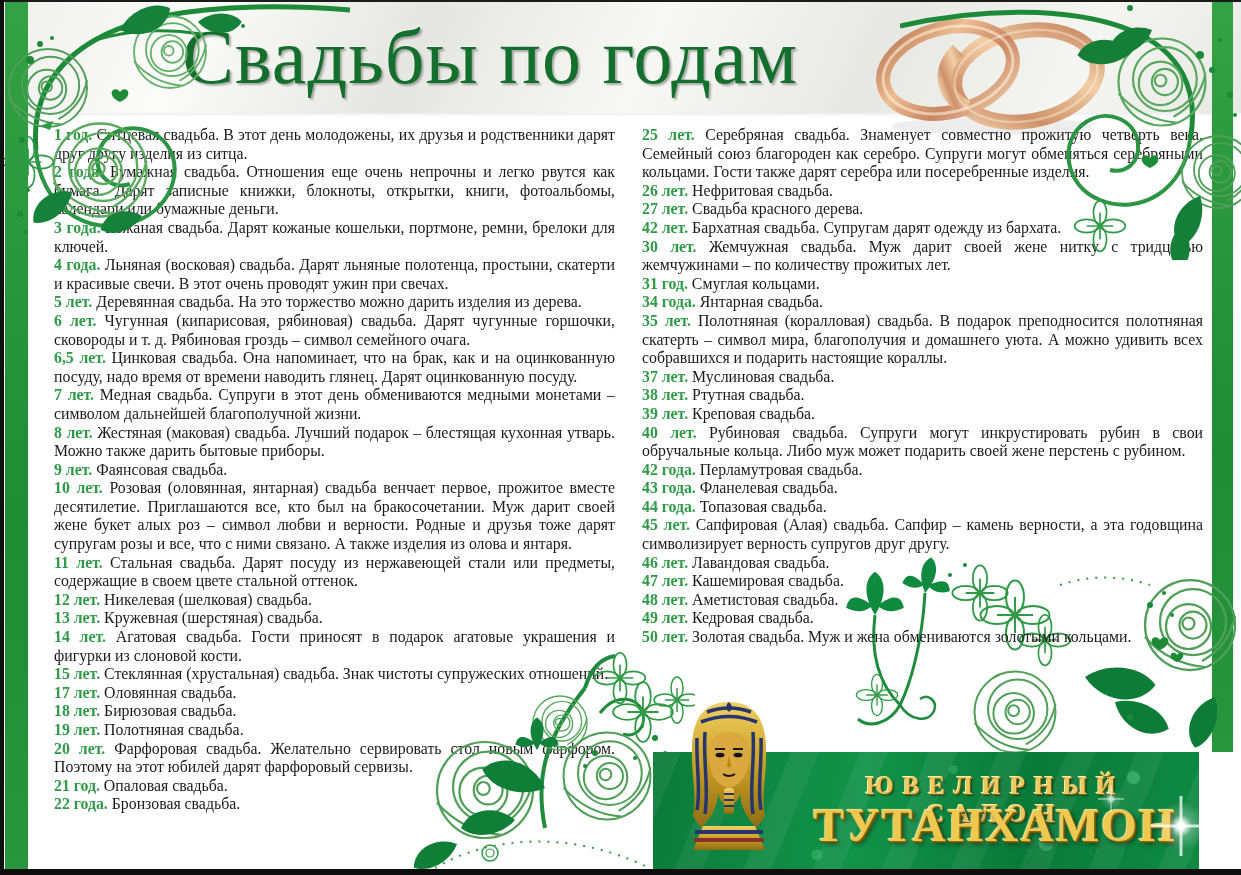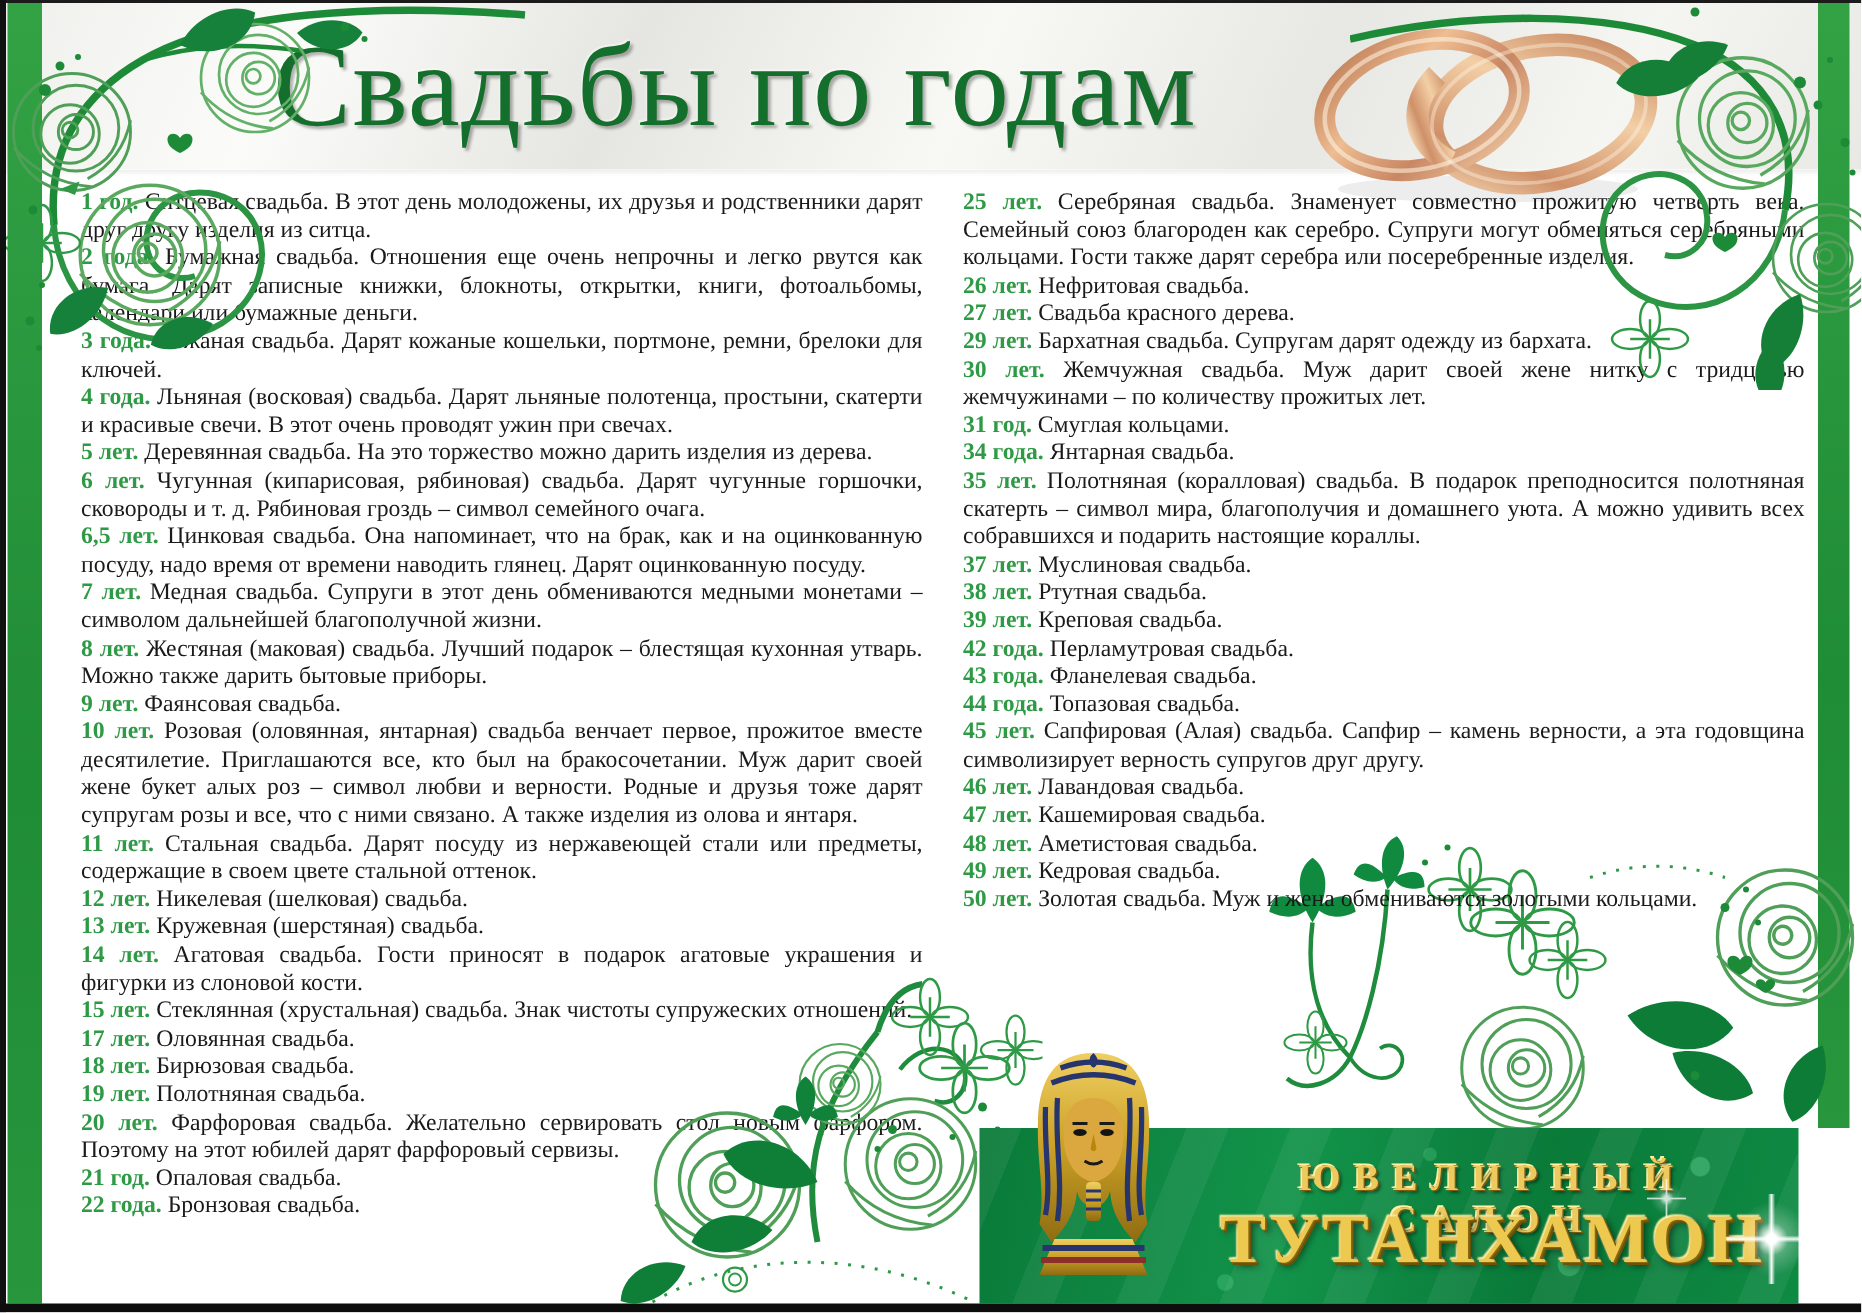--- a/index.html
+++ b/index.html
@@ -183,28 +183,29 @@
       <p class="entry"><span class="num">18 лет. </span><span>Бирюзовая свадьба.</span></p>
       <p class="entry"><span class="num">19 лет. </span><span>Полотняная свадьба.</span></p>
       <p class="entry"><span class="num">20 лет. </span><span>Фарфоровая свадьба. Желательно сервировать стол новым фарфором. Поэтому на этот юбилей дарят фарфоровый сервизы.</span></p>
       <p class="entry"><span class="num">21 год. </span><span>Опаловая свадьба.</span></p>
       <p class="entry"><span class="num">22 года. </span><span>Бронзовая свадьба.</span></p>
     </div>
   <div class="col col-right">
       <p class="entry"><span class="num">25 лет. </span><span>Серебряная свадьба. Знаменует совместно прожитую четверть века. Семейный союз благороден как серебро. Супруги могут обменяться серебряными кольцами. Гости также дарят серебра или посеребренные изделия.</span></p>
       <p class="entry"><span class="num">26 лет. </span><span>Нефритовая свадьба.</span></p>
       <p class="entry"><span class="num">27 лет. </span><span>Свадьба красного дерева.</span></p>
-      <p class="entry"><span class="num">29 лет. </span><span>Бархатная свадьба. Супругам дарят одежду из бархата.</span></p>
+      <p class="entry"><span class="num">42 лет. </span><span>Бархатная свадьба. Супругам дарят одежду из бархата.</span></p>
       <p class="entry"><span class="num">30 лет. </span><span>Жемчужная свадьба. Муж дарит своей жене нитку с тридцатью жемчужинами – по количеству прожитых лет.</span></p>
       <p class="entry"><span class="num">31 год. </span><span>Смуглая кольцами.</span></p>
       <p class="entry"><span class="num">34 года. </span><span>Янтарная свадьба.</span></p>
       <p class="entry"><span class="num">35 лет. </span><span>Полотняная (коралловая) свадьба. В подарок преподносится полотняная скатерть – символ мира, благополучия и домашнего уюта. А можно удивить всех собравшихся и подарить настоящие кораллы.</span></p>
       <p class="entry"><span class="num">37 лет. </span><span>Муслиновая свадьба.</span></p>
       <p class="entry"><span class="num">38 лет. </span><span>Ртутная свадьба.</span></p>
       <p class="entry"><span class="num">39 лет. </span><span>Креповая свадьба.</span></p>
+      <p class="entry"><span class="num">40 лет. </span><span>Рубиновая свадьба. Супруги могут инкрустировать рубин в свои обручальные кольца. Либо муж может подарить своей жене перстень с рубином.</span></p>
       <p class="entry"><span class="num">42 года. </span><span>Перламутровая свадьба.</span></p>
       <p class="entry"><span class="num">43 года. </span><span>Фланелевая свадьба.</span></p>
       <p class="entry"><span class="num">44 года. </span><span>Топазовая свадьба.</span></p>
       <p class="entry"><span class="num">45 лет. </span><span>Сапфировая (Алая) свадьба. Сапфир – камень верности, а эта годовщина символизирует верность супругов друг другу.</span></p>
       <p class="entry"><span class="num">46 лет. </span><span>Лавандовая свадьба.</span></p>
       <p class="entry"><span class="num">47 лет. </span><span>Кашемировая свадьба.</span></p>
       <p class="entry"><span class="num">48 лет. </span><span>Аметистовая свадьба.</span></p>
       <p class="entry"><span class="num">49 лет. </span><span>Кедровая свадьба.</span></p>
       <p class="entry"><span class="num">50 лет. </span><span>Золотая свадьба. Муж и жена обмениваются золотыми кольцами.</span></p>
     </div>

